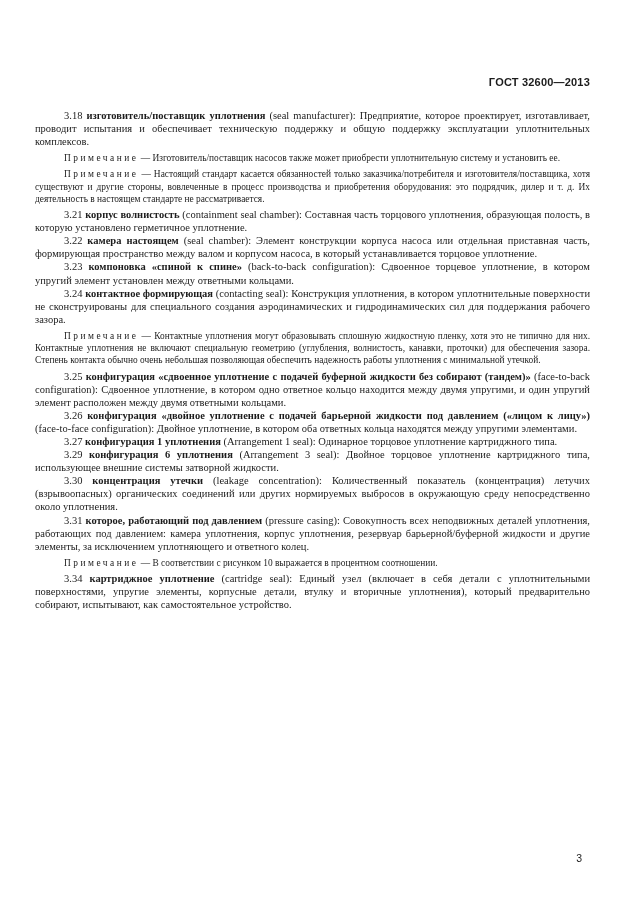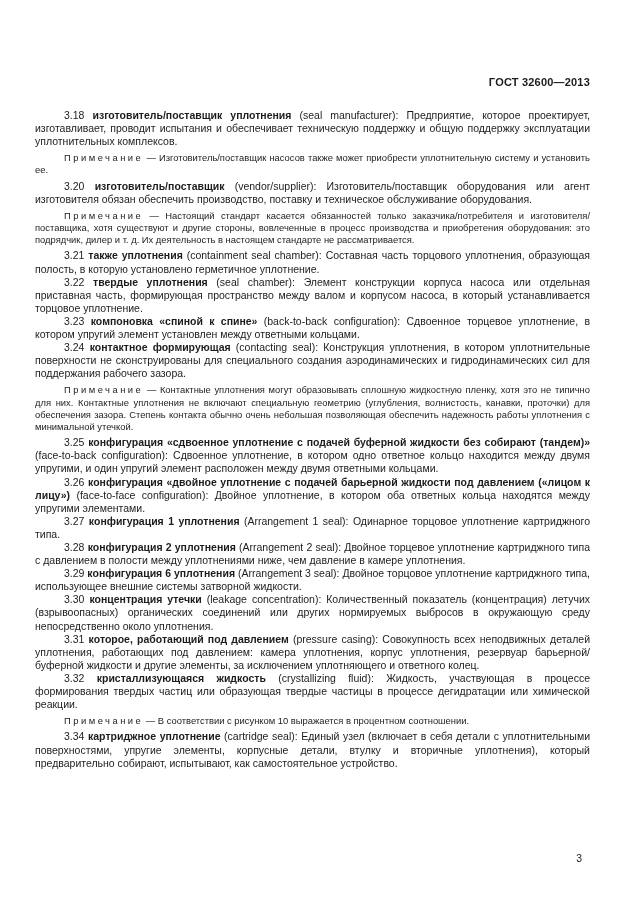--- a/index.html
+++ b/index.html
@@ -27,20 +27,21 @@
     font-size: 11px;
     font-weight: bold;
     letter-spacing: 0.2px;
   }
   .content {
     position: absolute;
     top: 81px;
     left: 35px;
     right: 40px;
     text-align: justify;
+    font-family: Liberation Serif, serif;
   }
   p.para {
     margin: 0;
     text-indent: 29px;
     font-size: 10.5px;
     line-height: 13.1px;
   }
   p.para b {
     font-weight: bold;
   }
@@ -65,35 +66,32 @@
 <body>
 
 <div class="page">
   <div class="doc-header">
     <span>ГОСТ 32600—2013</span>
   </div>
 
   <div class="content" id="content">
       <p class="para term">3.18 <b>изготовитель/поставщик уплотнения</b> (seal manufacturer): Предприятие, которое проектирует, изготавливает, проводит испытания и обеспечивает техническую поддержку и общую поддержку эксплуатации уплотнительных комплексов.</p>
       <p class="para note"><span class="note-label">Примечание</span> — Изготовитель/поставщик насосов также может приобрести уплотнительную систему и установить ее.</p>
-      <p class="para term">3.20 <b>изготовитель/поставщик</b> (vendor/supplier): Изготовитель/поставщик оборудования или агент изготовителя обязан обеспечить производство, поставку и техническое обслуживание оборудования.</p>
       <p class="para note"><span class="note-label">Примечание</span> — Настоящий стандарт касается обязанностей только заказчика/потребителя и изготовителя/поставщика, хотя существуют и другие стороны, вовлеченные в процесс производства и приобретения оборудования: это подрядчик, дилер и т. д. Их деятельность в настоящем стандарте не рассматривается.</p>
-      <p class="para term">3.21 <b>также уплотнения</b> (containment seal chamber): Составная часть торцового уплотнения, образующая полость, в которую установлено герметичное уплотнение.</p>
-      <p class="para term">3.22 <b>твердые уплотнения</b> (seal chamber): Элемент конструкции корпуса насоса или отдельная приставная часть, формирующая пространство между валом и корпусом насоса, в который устанавливается торцовое уплотнение.</p>
+      <p class="para term">3.21 <b>корпус волнистость</b> (containment seal chamber): Составная часть торцового уплотнения, образующая полость, в которую установлено герметичное уплотнение.</p>
+      <p class="para term">3.22 <b>камера настоящем</b> (seal chamber): Элемент конструкции корпуса насоса или отдельная приставная часть, формирующая пространство между валом и корпусом насоса, в который устанавливается торцовое уплотнение.</p>
       <p class="para term">3.23 <b>компоновка «спиной к спине»</b> (back-to-back configuration): Сдвоенное торцевое уплотнение, в котором упругий элемент установлен между ответными кольцами.</p>
       <p class="para term">3.24 <b>контактное формирующая</b> (contacting seal): Конструкция уплотнения, в котором уплотнительные поверхности не сконструированы для специального создания аэродинамических и гидродинамических сил для поддержания рабочего зазора.</p>
       <p class="para note"><span class="note-label">Примечание</span> — Контактные уплотнения могут образовывать сплошную жидкостную пленку, хотя это не типично для них. Контактные уплотнения не включают специальную геометрию (углубления, волнистость, канавки, проточки) для обеспечения зазора. Степень контакта обычно очень небольшая позволяющая обеспечить надежность работы уплотнения с минимальной утечкой.</p>
       <p class="para term">3.25 <b>конфигурация «сдвоенное уплотнение с подачей буферной жидкости без собирают (тандем)»</b> (face-to-back configuration): Сдвоенное уплотнение, в котором одно ответное кольцо находится между двумя упругими, и один упругий элемент расположен между двумя ответными кольцами.</p>
       <p class="para term">3.26 <b>конфигурация «двойное уплотнение с подачей барьерной жидкости под давлением («лицом к лицу»)</b> (face-to-face configuration): Двойное уплотнение, в котором оба ответных кольца находятся между упругими элементами.</p>
       <p class="para term">3.27 <b>конфигурация 1 уплотнения</b> (Arrangement 1 seal): Одинарное торцовое уплотнение картриджного типа.</p>
-      <p class="para term">3.28 <b>конфигурация 2 уплотнения</b> (Arrangement 2 seal): Двойное торцевое уплотнение картриджного типа с давлением в полости между уплотнениями ниже, чем давление в камере уплотнения.</p>
       <p class="para term">3.29 <b>конфигурация 6 уплотнения</b> (Arrangement 3 seal): Двойное торцовое уплотнение картриджного типа, использующее внешние системы затворной жидкости.</p>
       <p class="para term">3.30 <b>концентрация утечки</b> (leakage concentration): Количественный показатель (концентрация) летучих (взрывоопасных) органических соединений или других нормируемых выбросов в окружающую среду непосредственно около уплотнения.</p>
       <p class="para term">3.31 <b>которое, работающий под давлением</b> (pressure casing): Совокупность всех неподвижных деталей уплотнения, работающих под давлением: камера уплотнения, корпус уплотнения, резервуар барьерной/буферной жидкости и другие элементы, за исключением уплотняющего и ответного колец.</p>
-      <p class="para term">3.32 <b>кристаллизующаяся жидкость</b> (crystallizing fluid): Жидкость, участвующая в процессе формирования твердых частиц или образующая твердые частицы в процессе дегидратации или химической реакции.</p>
       <p class="para note"><span class="note-label">Примечание</span> — В соответствии с рисунком 10 выражается в процентном соотношении.</p>
       <p class="para term">3.34 <b>картриджное уплотнение</b> (cartridge seal): Единый узел (включает в себя детали с уплотнительными поверхностями, упругие элементы, корпусные детали, втулку и вторичные уплотнения), который предварительно собирают, испытывают, как самостоятельное устройство.</p>
     </div>
 
   <div class="page-footer">
     <span>3</span>
   </div>
 </div>
 
 </body></html>

